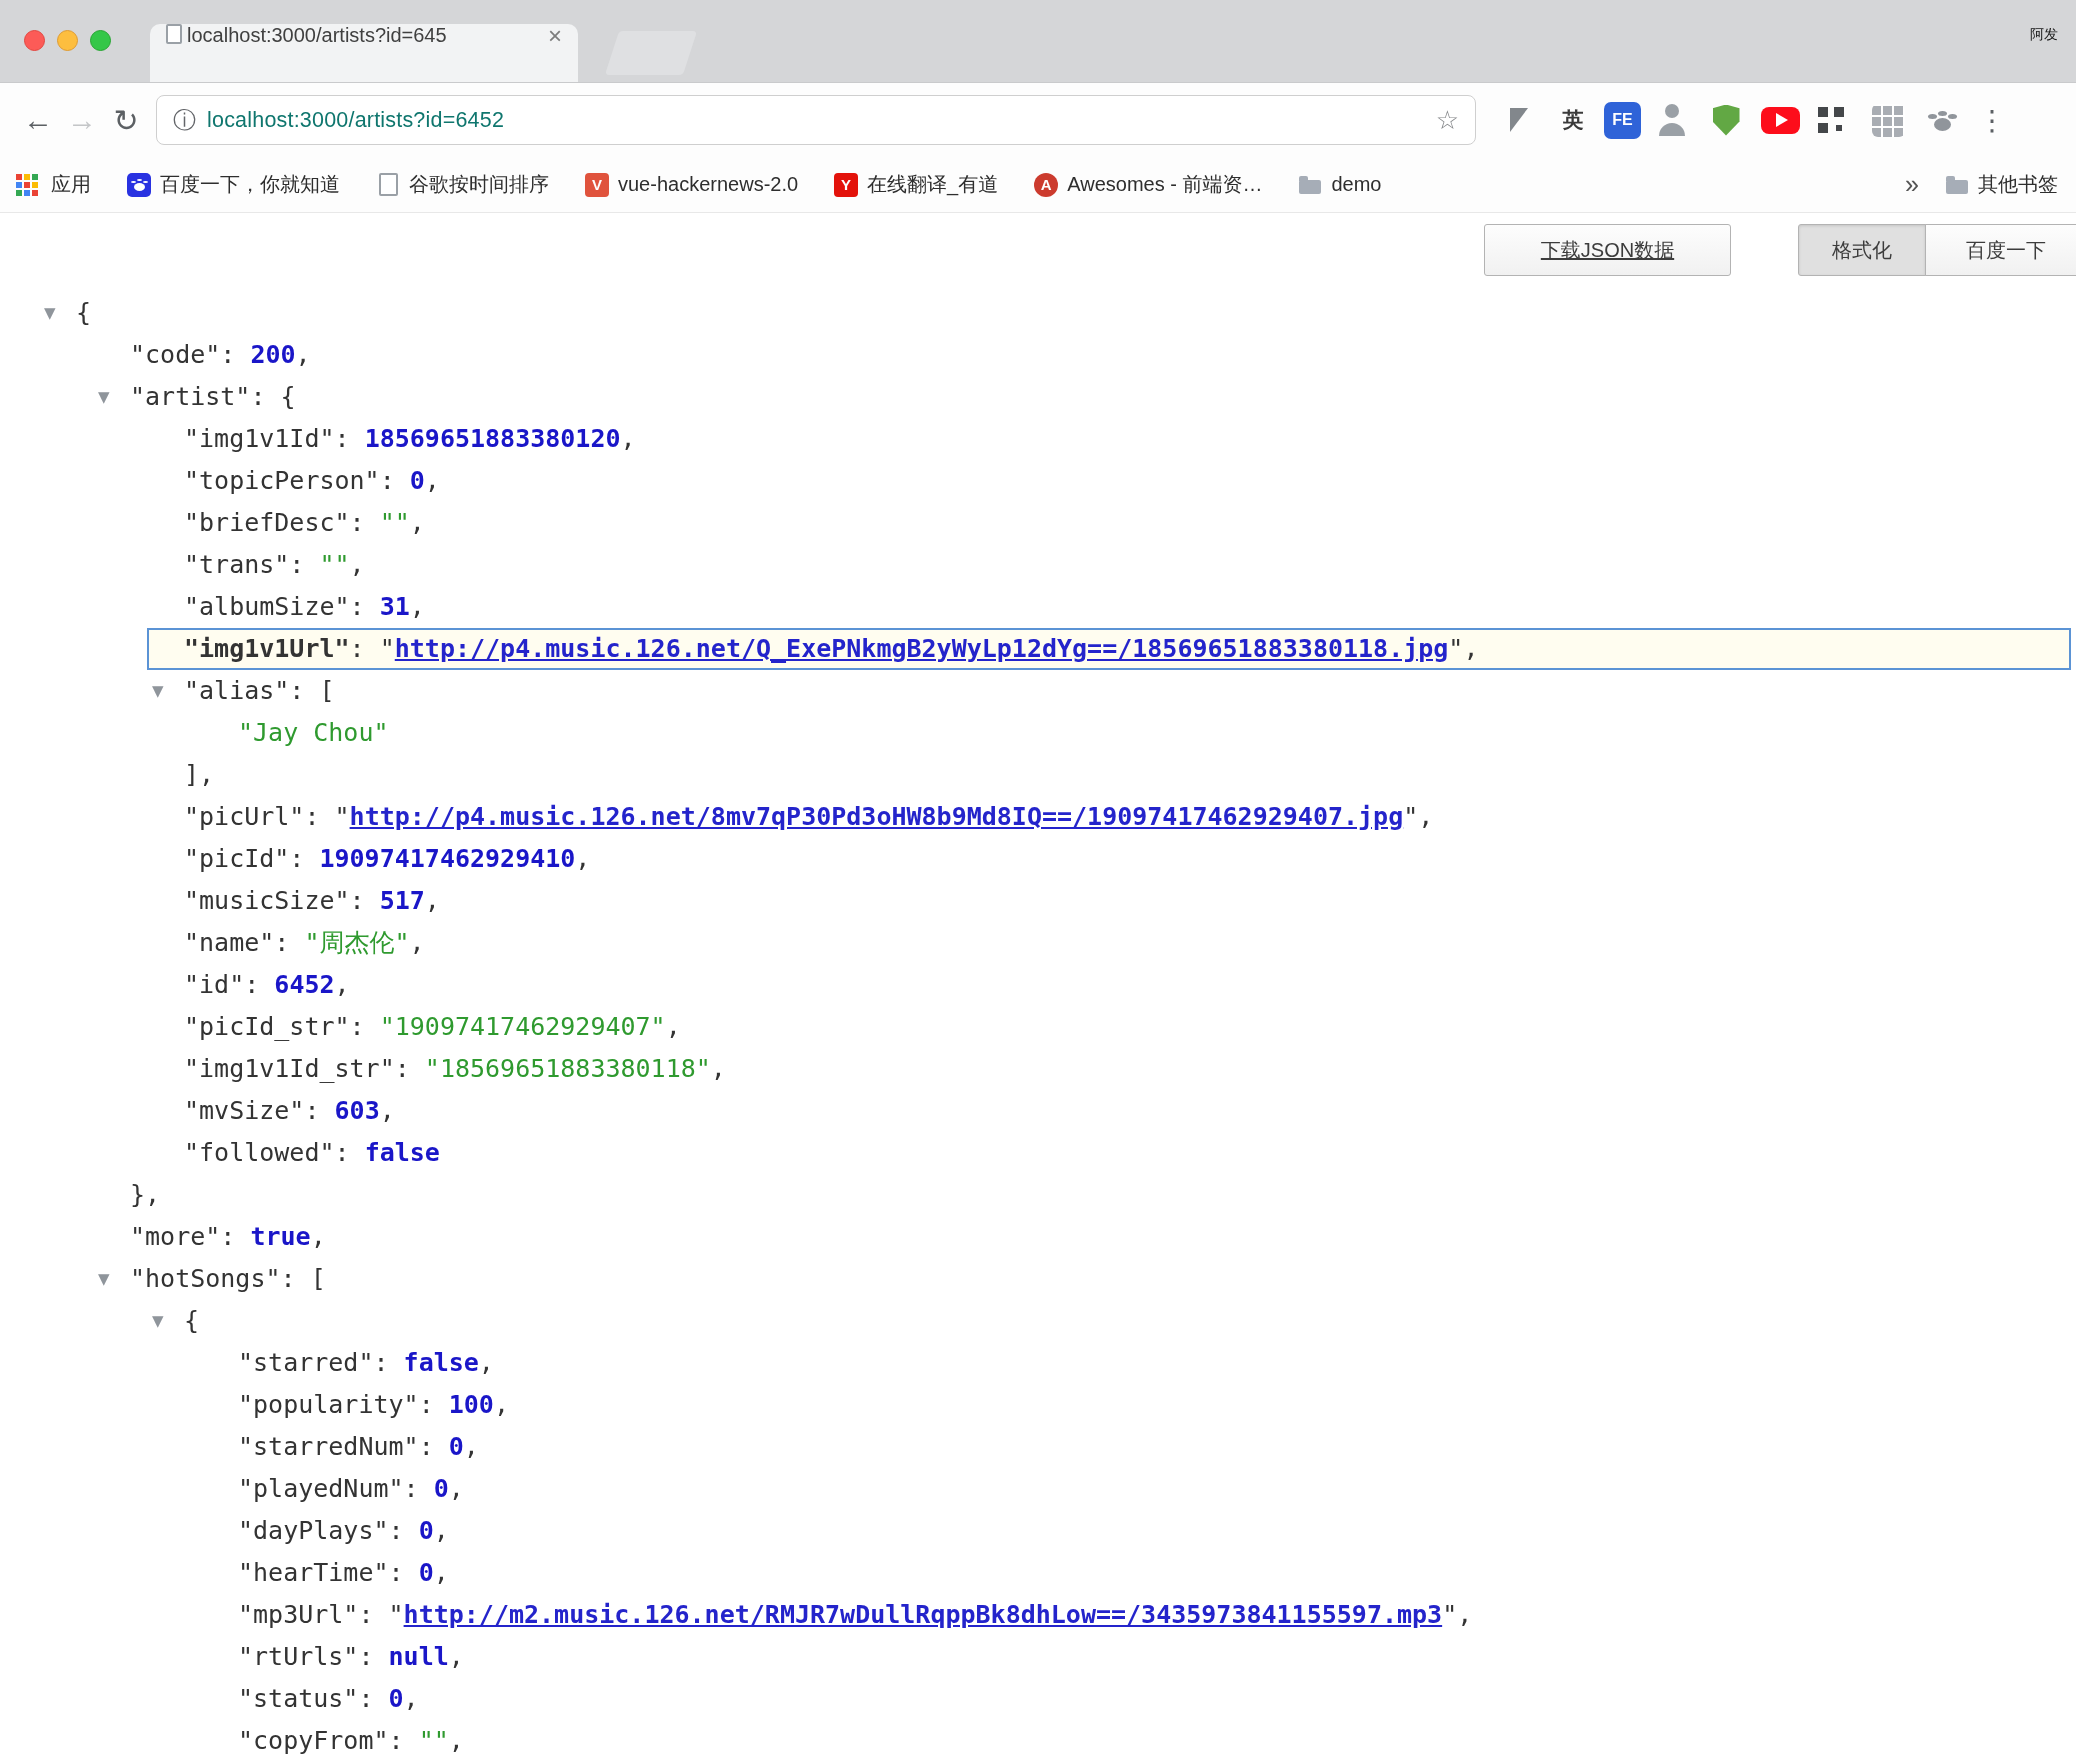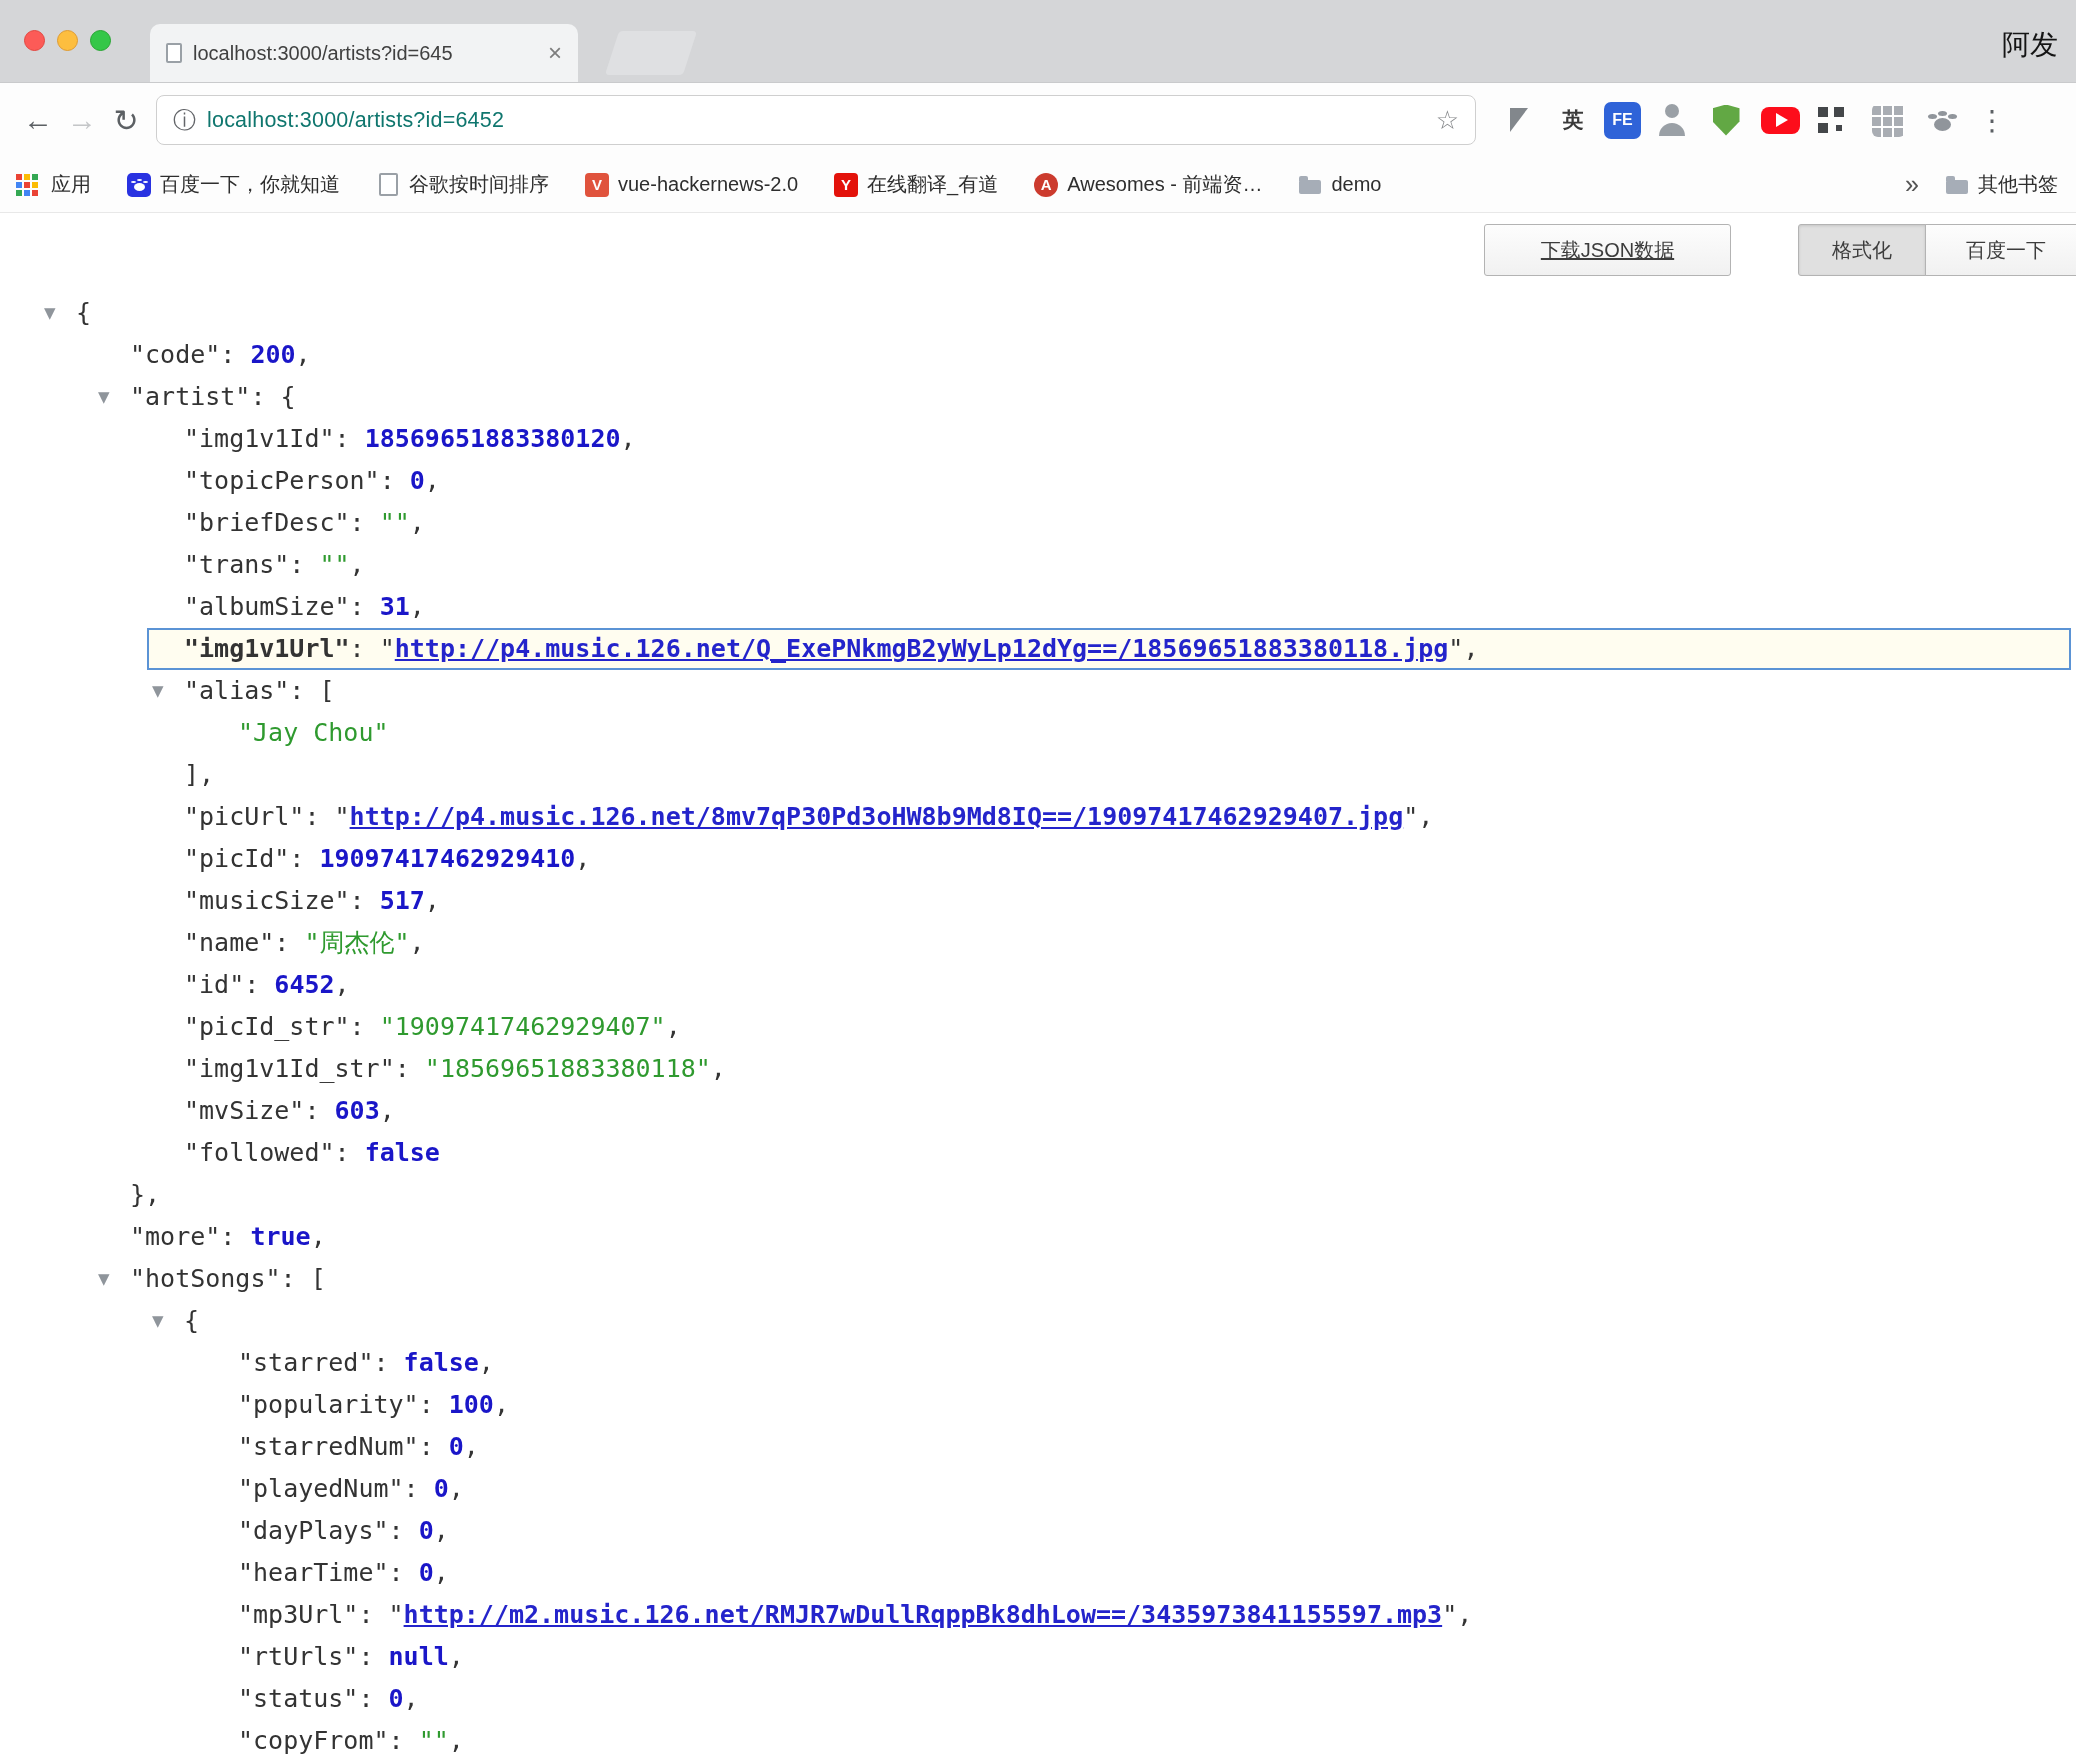--- a/index.html
+++ b/index.html
@@ -9,28 +9,28 @@
   
   .tab-strip { position:relative; height:83px; background:#d5d6d8;
                border-bottom:1px solid #c9cacc; }
   .traffic { position:absolute; top:30px; left:24px; display:flex; gap:12px; }
   .tl { width:21px; height:21px; border-radius:50%; }
   .tl.red    { background:#fc5b57; border:1px solid #e2463f; }
   .tl.yellow { background:#fdbe3f; border:1px solid #df9b31; }
   .tl.green  { background:#34c748; border:1px solid #27a532; }
   .tab { position:absolute; left:150px; bottom:0; width:428px; height:58px;
          background:#f2f3f4; border-radius:10px 10px 0 0;
-         display:flex; align-items:center; gap:11px; padding:0 16px; }
+         display:flex; gap:5px; padding:0 16px; }
   .favicon { width:16px; height:20px; border:2px solid #9aa0a6; border-radius:2px;
              background:#fff; flex:none; }
   .tab-title { font-size:20px; color:#404040; white-space:nowrap; overflow:hidden; flex:1; }
   .tab-close { font-size:24px; color:#7d7d7d; line-height:1; flex:none; }
   .new-tab { position:absolute; left:612px; bottom:7px; width:78px; height:44px;
              background:#dfe0e2; transform:skewX(-18deg); border-radius:4px; }
-  .profile { position:absolute; top:26px; right:18px; font-size:28px; color:#151515; }
+  .profile { position:absolute; top:26px; right:18px; font-size:14px; color:#151515; }
 
   
   .toolbar { height:74px; background:#fdfdfd; display:flex; align-items:center;
              padding:0 16px; }
   .nav { width:44px; text-align:center; font-size:30px; color:#5c6064; cursor:pointer; }
   .nav.fwd { color:#c4c6c8; }
   .urlbar { width:1320px; height:50px; margin-left:8px; border:1px solid #cfcfcf;
             border-radius:8px; background:#fff; display:flex; align-items:center;
             padding:0 16px; gap:11px; }
   .info { font-size:23px; color:#636569; }

